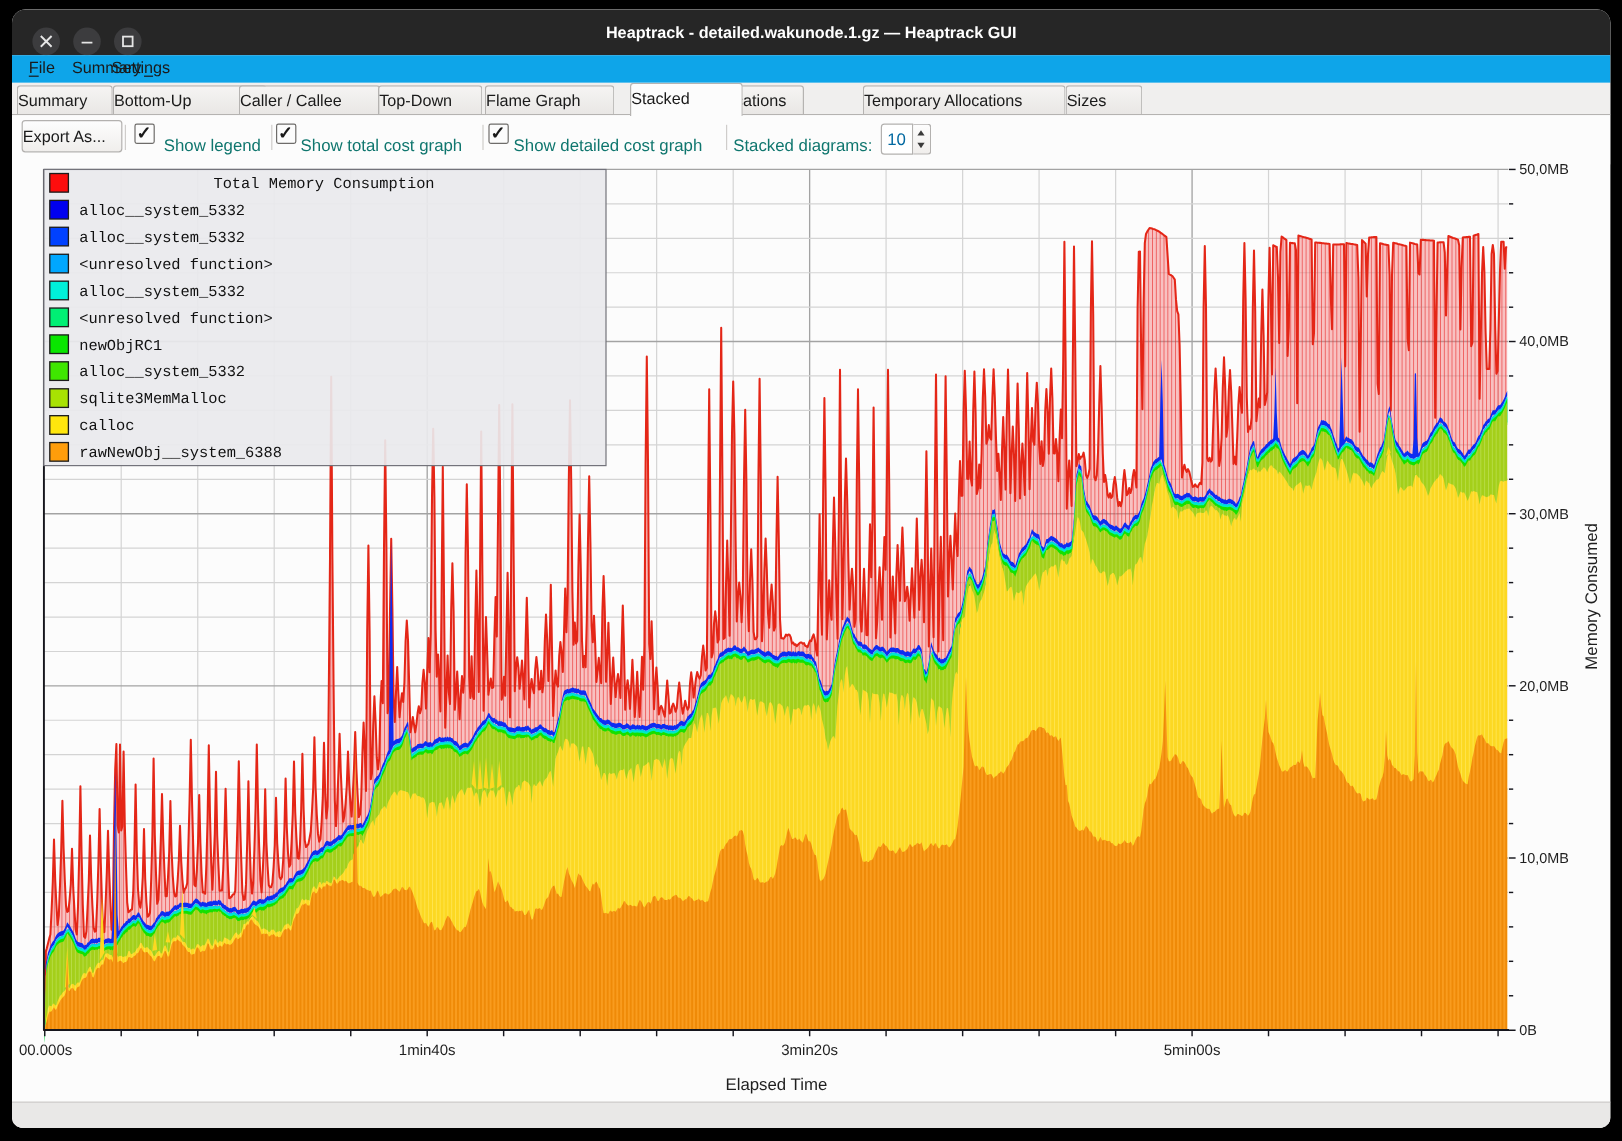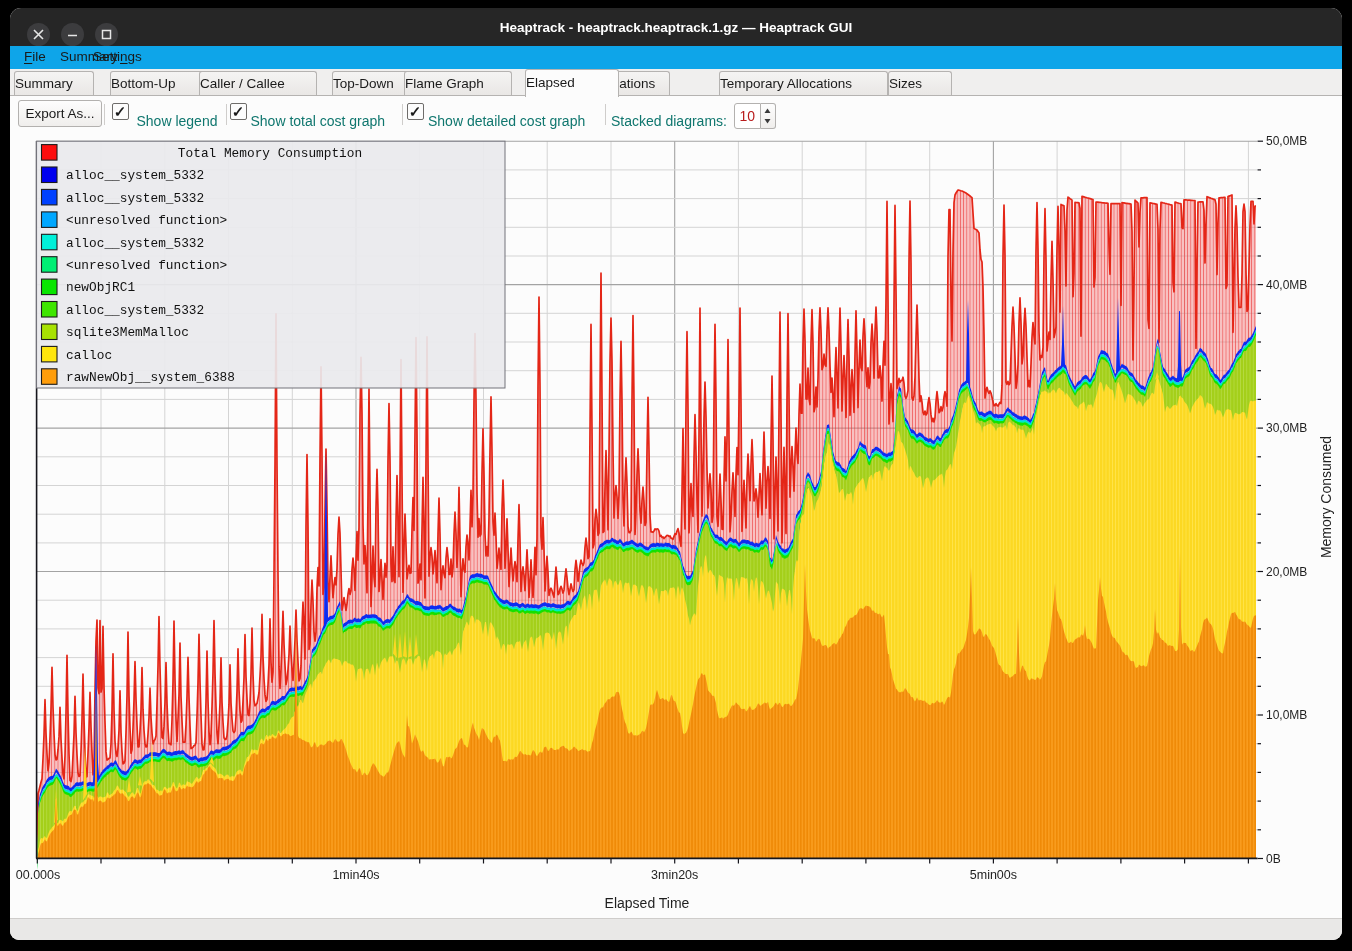--- a/index.html
+++ b/index.html
@@ -5,55 +5,55 @@
 .win{position:absolute;left:10px;top:8px;width:1332px;height:932px;background:#fcfcfc;border-radius:11px 11px 9px 9px;overflow:hidden}
 .tbar{position:absolute;left:0;top:0;width:100%;height:38px;background:#262626}
 .wbtn{position:absolute;top:15px;width:23px;height:23px;border-radius:50%;background:#3c3c3e;color:#d9d9d9}
 .ttl{position:absolute;top:0;left:0;width:100%;height:38px;line-height:39px;text-align:center;color:#fff;font-weight:bold;font-size:13.5px}
 .menu{position:absolute;left:0;top:38px;width:100%;height:23px;background:#0ea5e9;color:#1a1a1a;font-size:13.5px}
 .menu span{position:absolute;top:3px}
 .tabs{position:absolute;left:0;top:60.5px;width:100%;height:27px;background:#f0efee;border-bottom:1px solid #b5b3b1}
 .tab{position:absolute;top:2.5px;height:24px;border:1px solid #b5b3b1;border-bottom:none;border-radius:3px 3px 0 0;background:linear-gradient(#f5f4f3,#e9e7e5);font-size:13.5px;color:#1a1a1a;text-align:left;line-height:24px}
 .tab.act{top:0;height:28px;background:#fcfcfc;line-height:26px;z-index:3}
 .toolbar{position:absolute;left:0;top:87.5px;width:100%;height:41px;background:#fcfcfc}
-.btn{position:absolute;left:8px;top:4px;width:84px;height:27px;border:1px solid #b3b1af;border-radius:3px;background:linear-gradient(#fdfdfd,#f0eeec);font-size:13.5px;text-align:center;line-height:25px;color:#1a1a1a}
+.btn{position:absolute;left:8px;top:4px;width:84px;height:27px;border:1px solid #b3b1af;border-radius:3px;background:linear-gradient(#fdfdfd,#f0eeec);font-size:13.5px;text-align:left;line-height:25px;color:#1a1a1a}
 .cb{position:absolute;top:7px;width:17px;height:17px;background:#fcfcfc;border:1.2px solid #6e6c6a;border-radius:2px;color:#1a1a1a;font-size:15px;line-height:15px;text-align:center;font-weight:bold}
 .cl{position:absolute;top:17px;font-size:14px;color:#0f766e}
-.spin{position:absolute;left:723.7px;top:7px;width:27px;height:26px;border:1px solid #b3b1af;border-radius:3px 0 0 3px;background:#fff;font-size:14px;text-align:center;line-height:25px;color:#b91c1c}
+.spin{position:absolute;left:723.7px;top:7px;width:27px;height:26px;border:1px solid #b3b1af;border-radius:3px 0 0 3px;background:#fff;font-size:14px;text-align:center;line-height:25px;color:#0369a1}
 .spinb{position:absolute;left:750.7px;top:7px;width:15px;height:26px;border:1px solid #b3b1af;border-left:none;border-radius:0 3px 3px 0;background:linear-gradient(#fdfdfd,#f0eeec)}
 .sep{position:absolute;top:8px;width:1px;height:21px;background:#cfcdcb}
 .status{position:absolute;left:0;bottom:0;width:100%;height:22px;background:#e9e8e7;border-top:1px solid #cfcdcb}
 u{text-decoration:underline;text-underline-offset:2px}
 </style></head>
 <body>
 <div class="win">
  <div class="tbar">
   <div class="wbtn" style="left:17px"><svg width="23" height="23">
           <path d="M7 7l9 9M16 7l-9 9" stroke="#e6e6e6" stroke-width="1.6"></path>
         </svg></div>
   <div class="wbtn" style="left:51px"><svg width="23" height="23">
           <path d="M7 12.5h9" stroke="#e6e6e6" stroke-width="1.6"></path>
         </svg></div>
   <div class="wbtn" style="left:85px"><svg width="23" height="23">
           <rect x="7.5" y="7.5" width="8" height="8" fill="none" stroke="#e6e6e6" stroke-width="1.5"></rect>
         </svg></div>
-  <div class="ttl">Heaptrack - heaptrack.heaptrack.1.gz — Heaptrack GUI</div>
+  <div class="ttl">Heaptrack - detailed.wakunode.1.gz — Heaptrack GUI</div>
  </div>
  <div class="menu">
   <span style="left:14px"><u>F</u>ile</span>
   <span style="left:50px">Summary</span>
   <span style="left:83px">Setti<u>n</u>gs</span>
  </div>
  <div class="tabs">
   <div class="tab" style="left:4px;width:80px">Summary</div>
-  <div class="tab" style="left:100px;width:128px">Bottom-Up</div>
+  <div class="tab" style="left:84px;width:128px">Bottom-Up</div>
   <div class="tab" style="left:189px;width:118px">Caller / Callee</div>
-  <div class="tab" style="left:322px;width:87px">Top-Down</div>
+  <div class="tab" style="left:305px;width:87px">Top-Down</div>
   <div class="tab" style="left:394px;width:108px">Flame Graph</div>
-  <div class="tab act" style="left:515px;width:94px">Elapsed</div>
+  <div class="tab act" style="left:515px;width:94px">Stacked</div>
   <div class="tab" style="left:579px;width:81px">Allocations</div>
   <div class="tab" style="left:709px;width:169px">Temporary Allocations</div>
   <div class="tab" style="left:878px;width:64px">Sizes</div>
  </div>
  <div class="toolbar">
   <div class="btn">Export As...</div>
   <div class="sep" style="left:93.5px"></div>
   <div class="cb" style="left:101.5px">✓</div>
       <div class="cl" style="left:126.5px">Show legend</div>
   <div class="sep" style="left:215.6px"></div>

